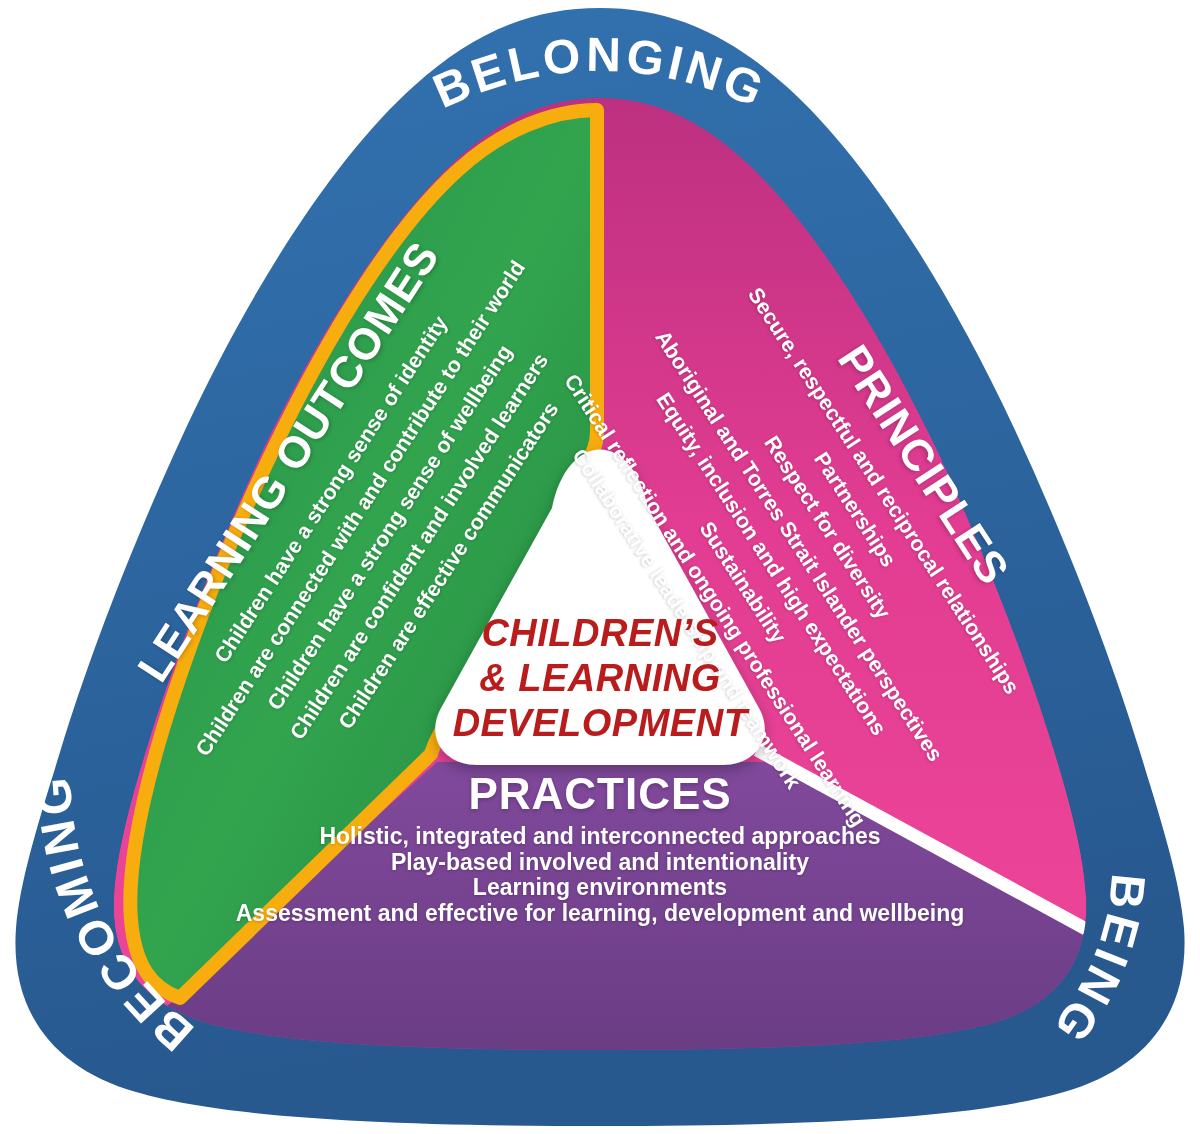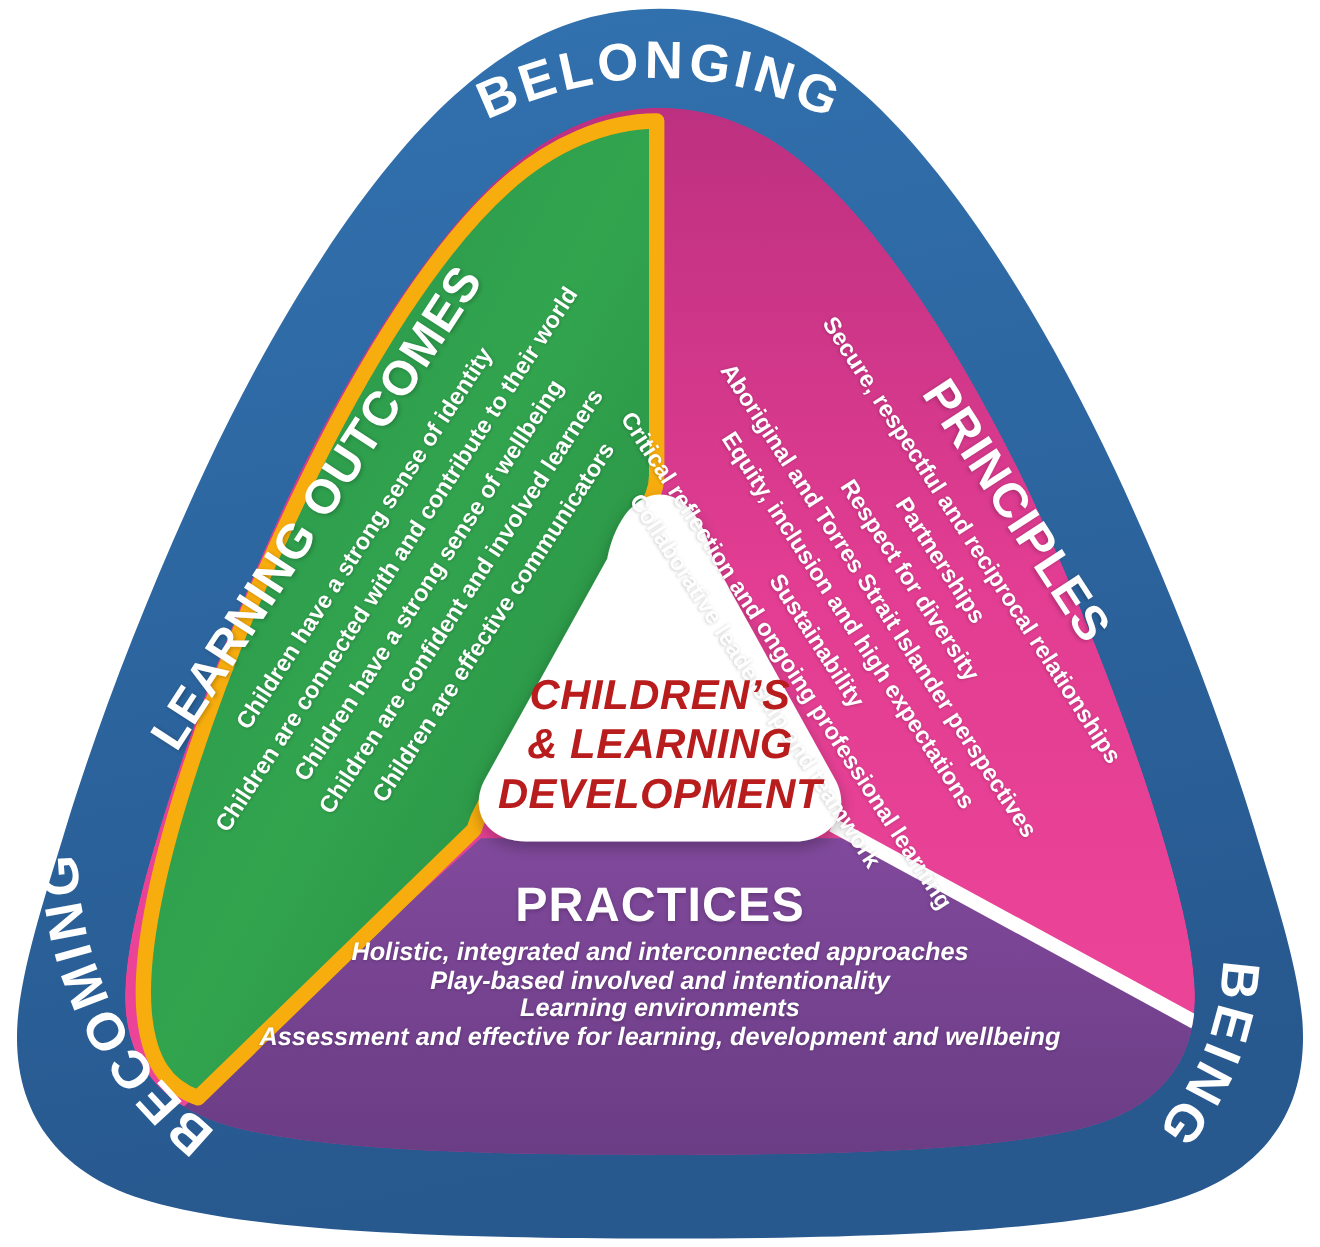--- a/index.html
+++ b/index.html
@@ -17,23 +17,23 @@
     text-shadow:0 2px 4px rgba(0,0,0,0.22);}
   .sec-items{text-shadow:0 1px 3px rgba(0,0,0,0.22);}
   #learning-outcomes-block{left:366px;top:512px;width:880px;
     transform:translate(-50%,-50%) rotate(-57deg);}
   #learning-outcomes-block .sec-title{margin-bottom:10px;}
   #learning-outcomes-block .sec-items div{font-size:21.5px;line-height:35px;}
   #principles-block{left:808px;top:540px;width:880px;
     transform:translate(-50%,-50%) rotate(57deg);}
   #principles-block .sec-title{margin-bottom:8px;}
   #principles-block .sec-items div{font-size:21.5px;line-height:33.5px;}
-  #practices-block{left:600px;top:799px;width:1000px;transform:translateX(-50%);}
+  #practices-block{left:600px;top:770px;width:1000px;transform:translateX(-50%);}
   #practices-block .sec-title{margin-bottom:6px;}
-  #practices-block .sec-items div{font-size:23px;line-height:25.5px;font-style:italic;}
+  #practices-block .sec-items div{font-size:23px;line-height:25.5px;}
   #center-block{left:600px;top:678px;width:420px;
     transform:translate(-50%,-50%);color:#b91c1c;font-size:38px;
     line-height:45px;letter-spacing:0.5px;font-style:italic;}
 </style>
 </head>
 <body>
 
 <div id="stage">
 
   <svg id="shapes" width="1200" height="1134" viewBox="0 0 1200 1134">

